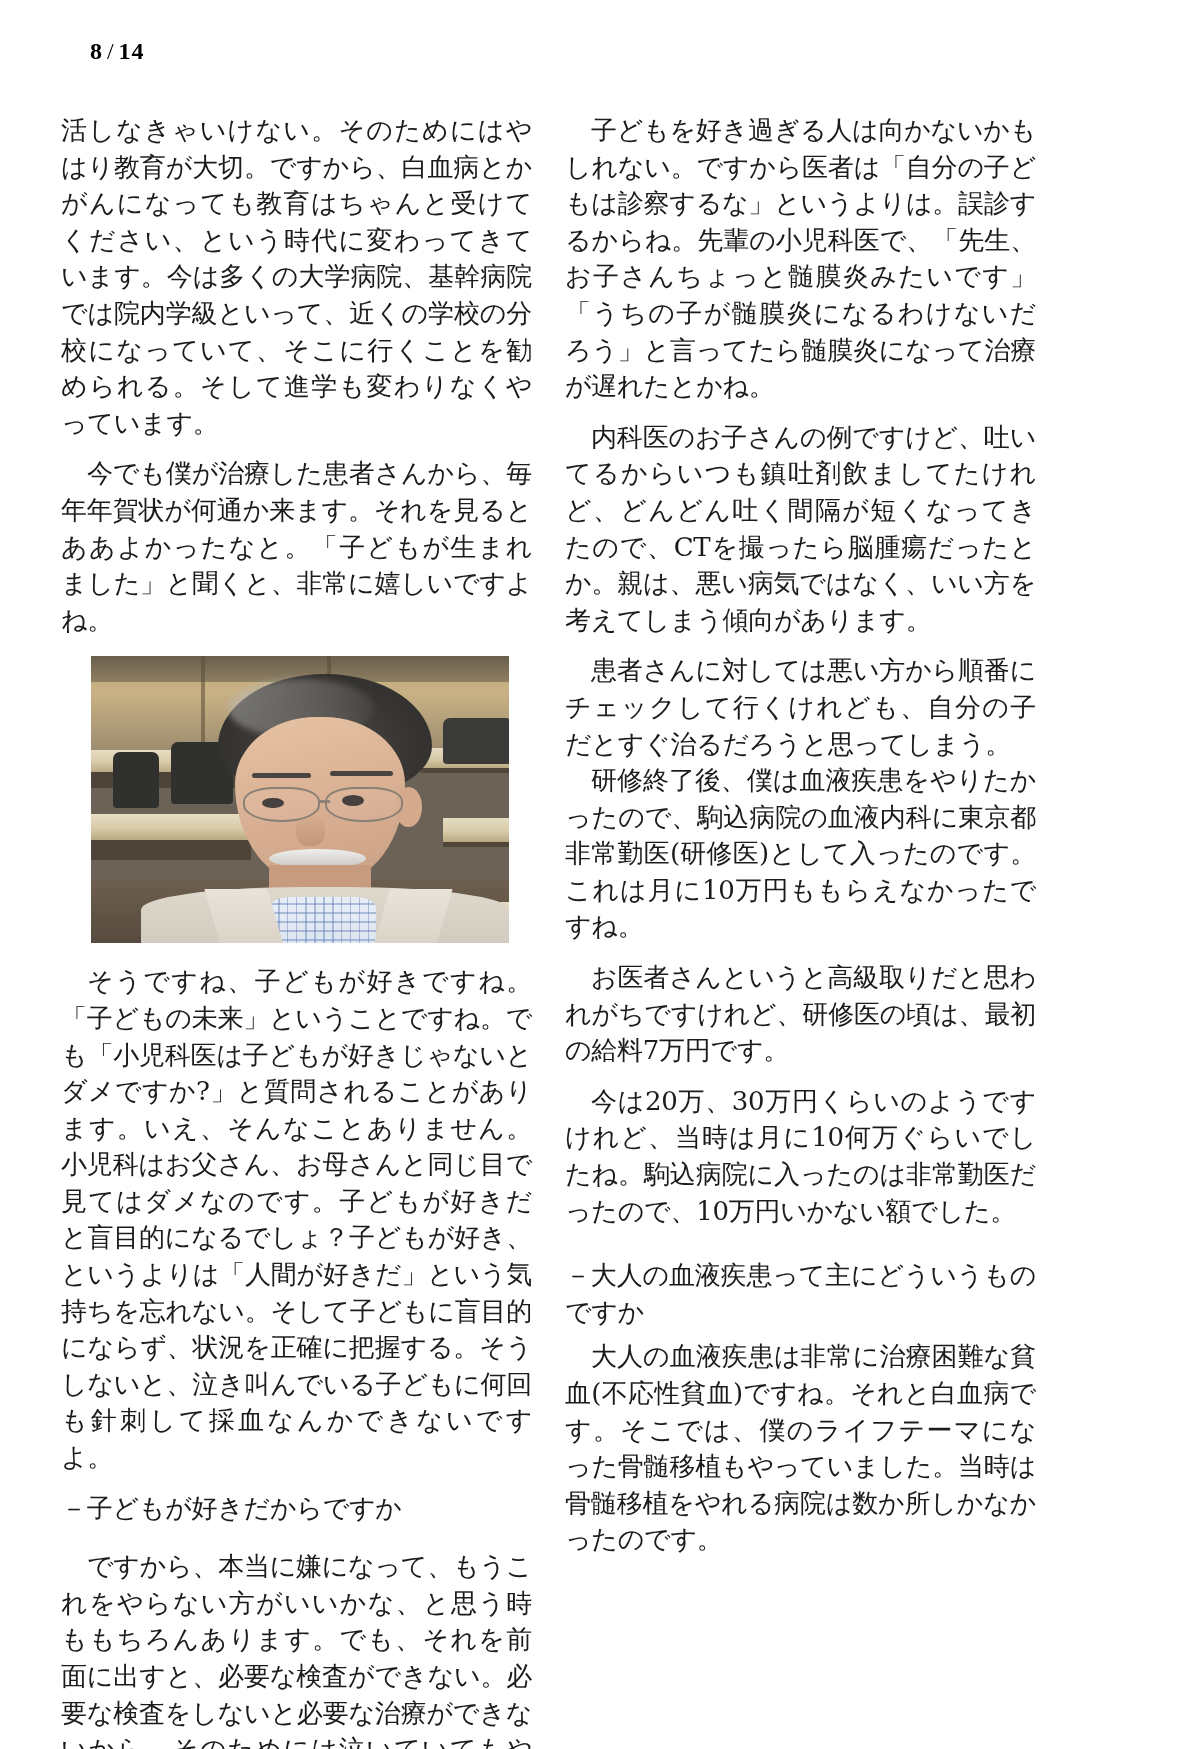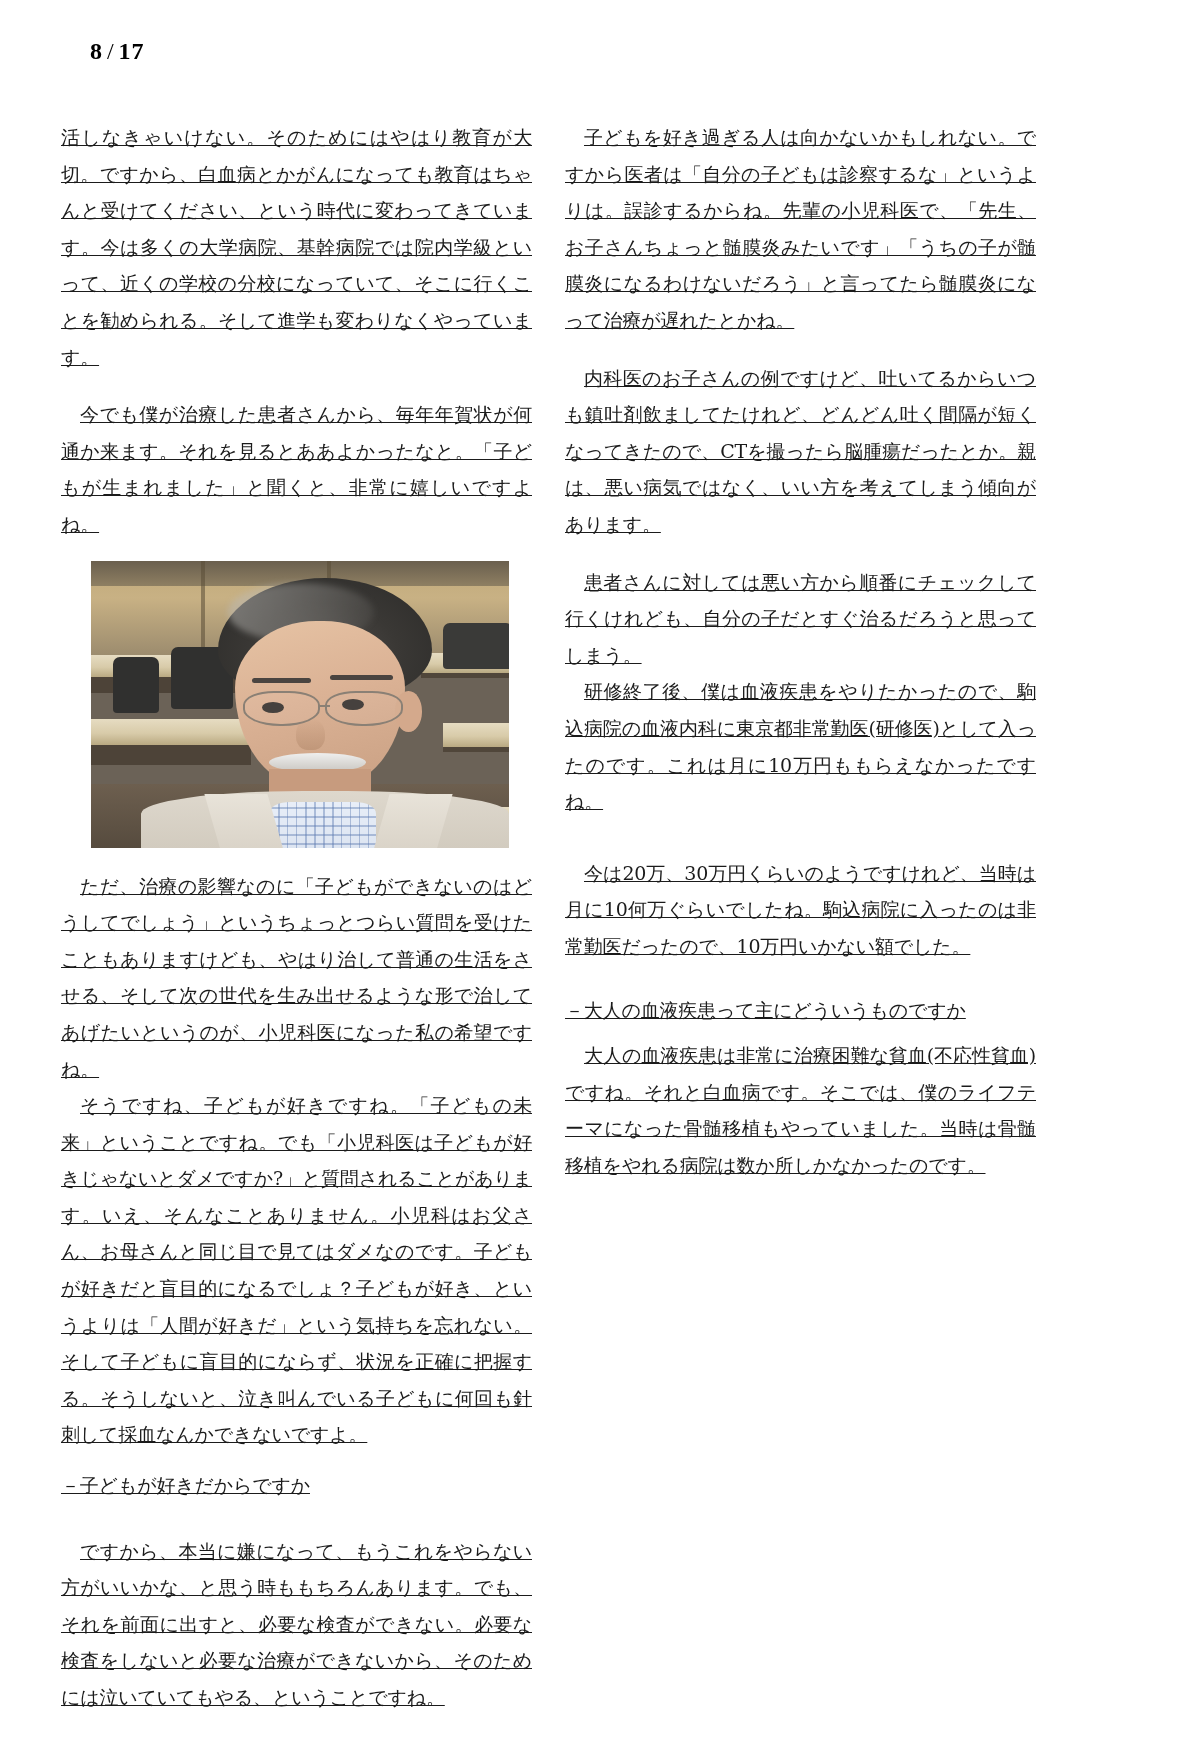--- a/index.html
+++ b/index.html
@@ -53,31 +53,30 @@
   .col {
     width: 471px;
     box-sizing: border-box;
   }
   .col-left  { margin-left: 61px; }
   .col-right { margin-left: 33px; }
 
   
   .jp {
     font-family: "DejaVu Serif", "Liberation Serif", serif;
-    font-size: 19px;
+    font-size: 26px;
     line-height: 36.6px;
     color: #1b1b1b;
     text-align: justify;
     text-justify: inter-character;
     letter-spacing: -0.01em;
-    margin: 7px 0 0 0;
+    margin: 0 0 0 0;
     word-break: break-all;
     -webkit-font-feature-settings: "palt";
     font-feature-settings: "palt";
-    text-decoration: underline;
   }
   .jp + .jp { margin-top: 0px; }
   .jp.indent { text-indent: 1em; }
   .jp.q      { text-indent: 0; }
 
   
   .jp.q {
     margin-top: 14px;
     margin-bottom: 8px;
   }
@@ -272,21 +271,21 @@
   .p-lapel-r { right: 2%; transform: skewX(-16deg); }
 
   
   [data-name] { box-sizing: border-box; }
 </style>
 </head>
 <body>
 
 <div class="page" data-name="document-page">
 
-  <div class="page-indicator" data-name="page-indicator"><span data-name="page-current">8</span><span class="slash" data-name="page-separator">/</span><span data-name="page-total">17</span></div>
+  <div class="page-indicator" data-name="page-indicator"><span data-name="page-current">8</span><span class="slash" data-name="page-separator">/</span><span data-name="page-total">14</span></div>
 
   <div class="columns" data-name="two-column-layout">
 
     <div class="col col-left" data-name="left-column">
 
       <p class="jp" data-name="paragraph">活しなきゃいけない。そのためにはやはり教育が大切。ですから、白血病とかがんになっても教育はちゃんと受けてください、という時代に変わってきています。今は多くの大学病院、基幹病院では院内学級といって、近くの学校の分校になっていて、そこに行くことを勧められる。そして進学も変わりなくやっています。</p>
       <div class="para-gap" data-name="paragraph-gap"></div>
 
       <p class="jp indent" data-name="paragraph">今でも僕が治療した患者さんから、毎年年賀状が何通か来ます。それを見るとああよかったなと。「子どもが生まれました」と聞くと、非常に嬉しいですよね。</p>
 
@@ -331,21 +330,20 @@
             <div class="p-mouth" data-name="photo-person-mouth"></div>
             <div class="p-neck" data-name="photo-person-neck"></div>
             <div class="p-jacket" data-name="photo-person-jacket"></div>
             <div class="p-shirt" data-name="photo-person-shirt"></div>
             <div class="p-lapel-l" data-name="photo-person-lapel"></div>
             <div class="p-lapel-r" data-name="photo-person-lapel"></div>
           </div>
         </div>
       </div>
 
-      <p class="jp indent" data-name="paragraph">ただ、治療の影響なのに「子どもができないのはどうしてでしょう」というちょっとつらい質問を受けたこともありますけども、やはり治して普通の生活をさせる、そして次の世代を生み出せるような形で治してあげたいというのが、小児科医になった私の希望ですね。</p>
 
       <p class="jp indent" data-name="paragraph">そうですね、子どもが好きですね。「子どもの未来」ということですね。でも「小児科医は子どもが好きじゃないとダメですか?」と質問されることがあります。いえ、そんなことありません。小児科はお父さん、お母さんと同じ目で見てはダメなのです。子どもが好きだと盲目的になるでしょ？子どもが好き、というよりは「人間が好きだ」という気持ちを忘れない。そして子どもに盲目的にならず、状況を正確に把握する。そうしないと、泣き叫んでいる子どもに何回も針刺して採血なんかできないですよ。</p>
 
       <p class="jp q" data-name="interview-question">－子どもが好きだからですか</p>
       <div class="para-gap" data-name="paragraph-gap"></div>
 
       <p class="jp indent" data-name="paragraph">ですから、本当に嫌になって、もうこれをやらない方がいいかな、と思う時ももちろんあります。でも、それを前面に出すと、必要な検査ができない。必要な検査をしないと必要な治療ができないから、そのためには泣いていてもやる、ということですね。</p>
 
     </div>
 
@@ -356,20 +354,21 @@
 
       <p class="jp indent" data-name="paragraph">内科医のお子さんの例ですけど、吐いてるからいつも鎮吐剤飲ましてたけれど、どんどん吐く間隔が短くなってきたので、CTを撮ったら脳腫瘍だったとか。親は、悪い病気ではなく、いい方を考えてしまう傾向があります。</p>
       <div class="para-gap" data-name="paragraph-gap"></div>
 
       <p class="jp indent" data-name="paragraph">患者さんに対しては悪い方から順番にチェックして行くけれども、自分の子だとすぐ治るだろうと思ってしまう。</p>
 
 
       <p class="jp indent" data-name="paragraph">研修終了後、僕は血液疾患をやりたかったので、駒込病院の血液内科に東京都非常勤医(研修医)として入ったのです。これは月に10万円ももらえなかったですね。</p>
       <div class="para-gap" data-name="paragraph-gap"></div>
 
+      <p class="jp indent" data-name="paragraph">お医者さんというと高級取りだと思われがちですけれど、研修医の頃は、最初の給料7万円です。</p>
       <div class="para-gap" data-name="paragraph-gap"></div>
 
       <p class="jp indent" data-name="paragraph">今は20万、30万円くらいのようですけれど、当時は月に10何万ぐらいでしたね。駒込病院に入ったのは非常勤医だったので、10万円いかない額でした。</p>
       <div class="para-gap" data-name="paragraph-gap"></div>
 
 
       <p class="jp q" data-name="interview-question">－大人の血液疾患って主にどういうものですか</p>
 
       <p class="jp indent" data-name="paragraph">大人の血液疾患は非常に治療困難な貧血(不応性貧血)ですね。それと白血病です。そこでは、僕のライフテーマになった骨髄移植もやっていました。当時は骨髄移植をやれる病院は数か所しかなかったのです。</p>
 

